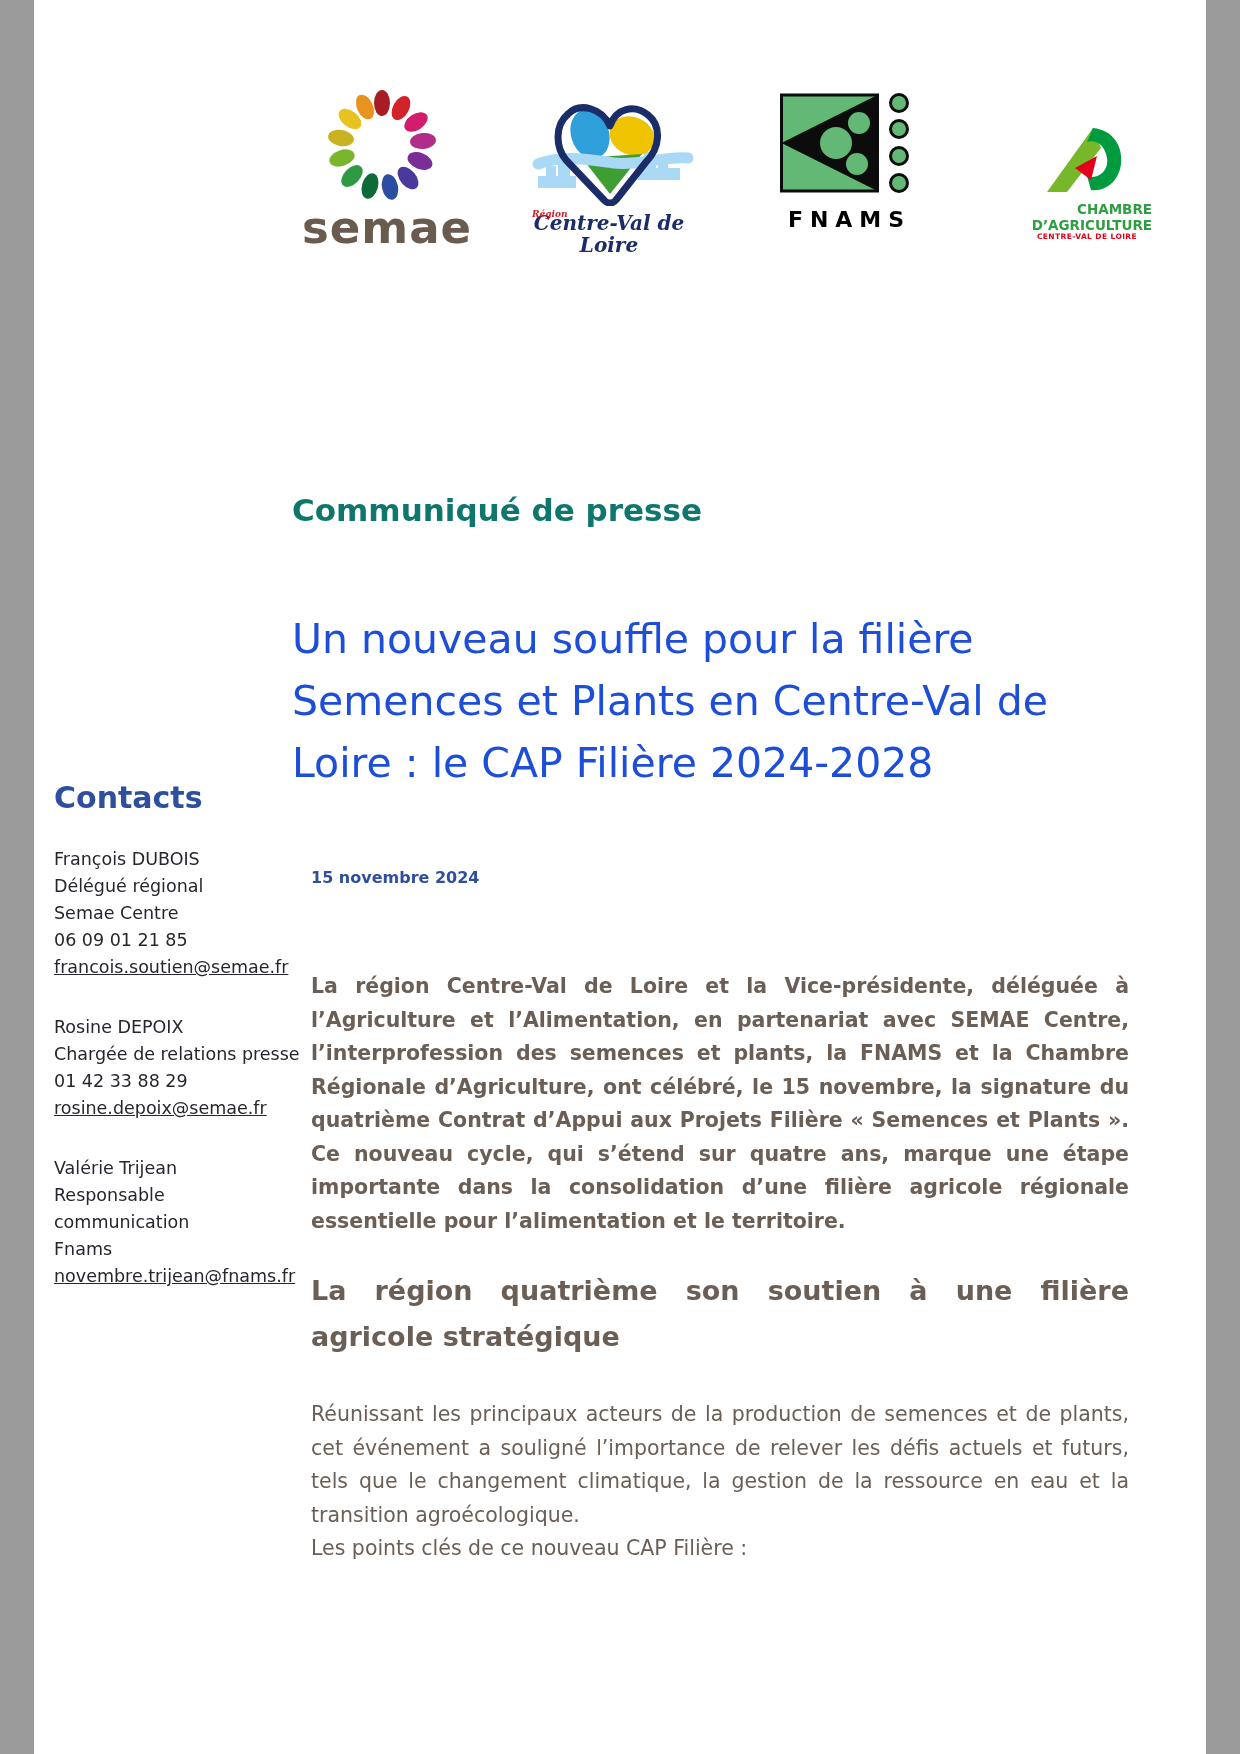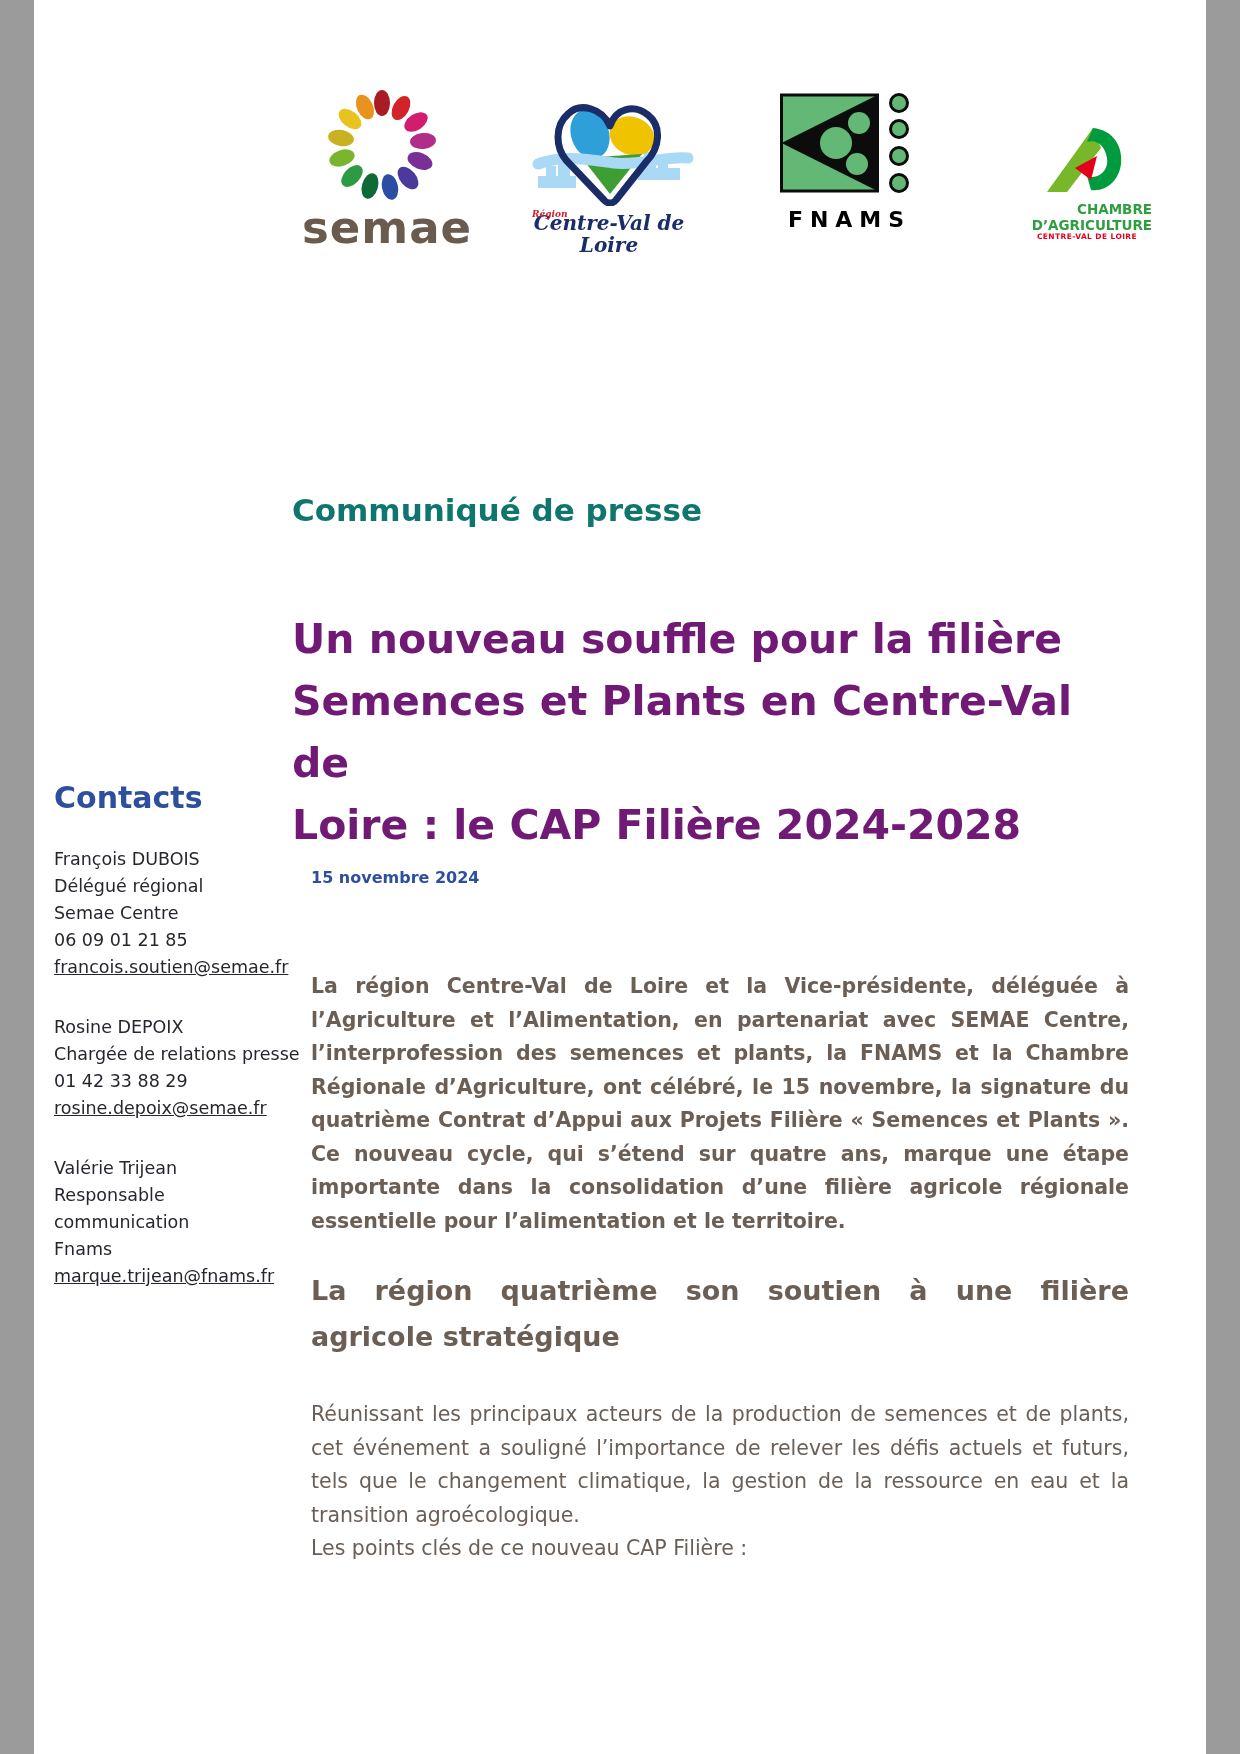--- a/index.html
+++ b/index.html
@@ -18,21 +18,21 @@
     font-style:italic;color:#1b2d69;font-size:20px;font-weight:bold;line-height:22px;}
   .region-small{position:absolute;left:28px;top:-9px;font-size:9px;color:#d0202a;font-weight:bold;font-style:italic;}
   .logo-fnams{left:742px;top:92px;width:140px;text-align:center;}
   .fnams-word{font-size:22px;font-weight:bold;color:#000;letter-spacing:7px;margin-top:8px;padding-left:7px;line-height:24px;}
   .logo-chambre{left:988px;top:122px;width:130px;text-align:center;}
   .chambre-l1{font-size:13.5px;font-weight:bold;color:#2f9e41;line-height:14px;letter-spacing:0px;margin-top:2px;text-align:right;}
   .chambre-l3{font-size:7.5px;font-weight:bold;color:#e2001a;line-height:10px;letter-spacing:0.4px;}
 
   
   .kicker{left:258px;top:492px;font-size:31px;font-weight:bold;color:#0f766e;}
-  .title{left:258px;top:608px;width:790px;font-size:41px;font-weight:bold;color:#701a75;line-height:62px;}
+  .title{left:258px;top:608px;width:790px;font-size:41px;font-weight:normal;color:#1d4ed8;line-height:62px;}
   .date{left:277px;top:868px;font-size:16px;font-weight:bold;color:#2d4f9e;}
 
   .contacts-h{left:20px;top:780px;font-size:30px;font-weight:bold;color:#2d4f9e;}
   .contacts{left:20px;top:846px;width:250px;font-size:17.5px;color:#26262e;line-height:27px;}
   .contact-block{margin-bottom:33px;}
   .contact-email{text-decoration:underline;color:#26262e;display:inline-block;}
 
   .intro{left:277px;top:970px;width:818px;font-size:20.5px;font-weight:600;
     color:#6b5e55;line-height:33.5px;text-align:justify;}
   .section-h{left:277px;top:1268px;width:818px;font-size:27px;font-weight:bold;
@@ -149,21 +149,21 @@
     <div class="contact-block">
       <div>Rosine DEPOIX</div>
       <div>Chargée de relations presse</div>
       <div>01 42 33 88 29</div>
       <span class="contact-email">rosine.depoix@semae.fr</span>
     </div>
     <div class="contact-block">
       <div>Valérie Trijean</div>
       <div>Responsable communication</div>
       <div>Fnams</div>
-      <span class="contact-email">marque.trijean@fnams.fr</span>
+      <span class="contact-email">novembre.trijean@fnams.fr</span>
     </div>
   </div>
 
   <div class="abs date">15 novembre 2024</div>
 
   <div class="abs intro">La région Centre-Val de Loire et la Vice-présidente, déléguée à l’Agriculture et l’Alimentation, en partenariat avec SEMAE Centre, l’interprofession des semences et plants, la FNAMS et la Chambre Régionale d’Agriculture, ont célébré, le 15 novembre, la signature du quatrième Contrat d’Appui aux Projets Filière « Semences et Plants ». Ce nouveau cycle, qui s’étend sur quatre ans, marque une étape importante dans la consolidation d’une filière agricole régionale essentielle pour l’alimentation et le territoire.</div>
 
   <div class="abs section-h">La région quatrième son soutien à une filière agricole stratégique</div>
 
   <div class="abs bodytext">

